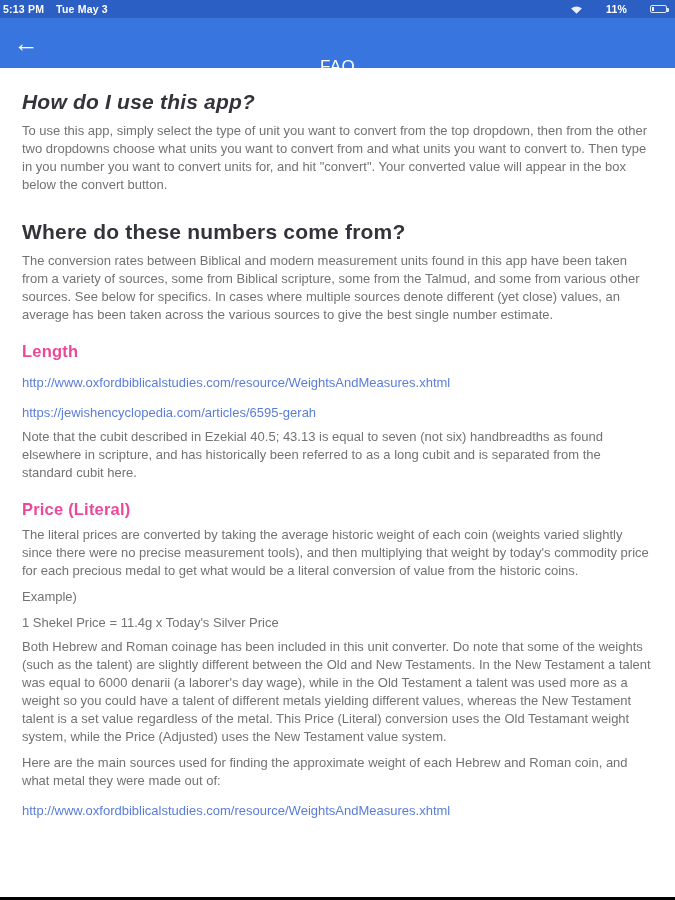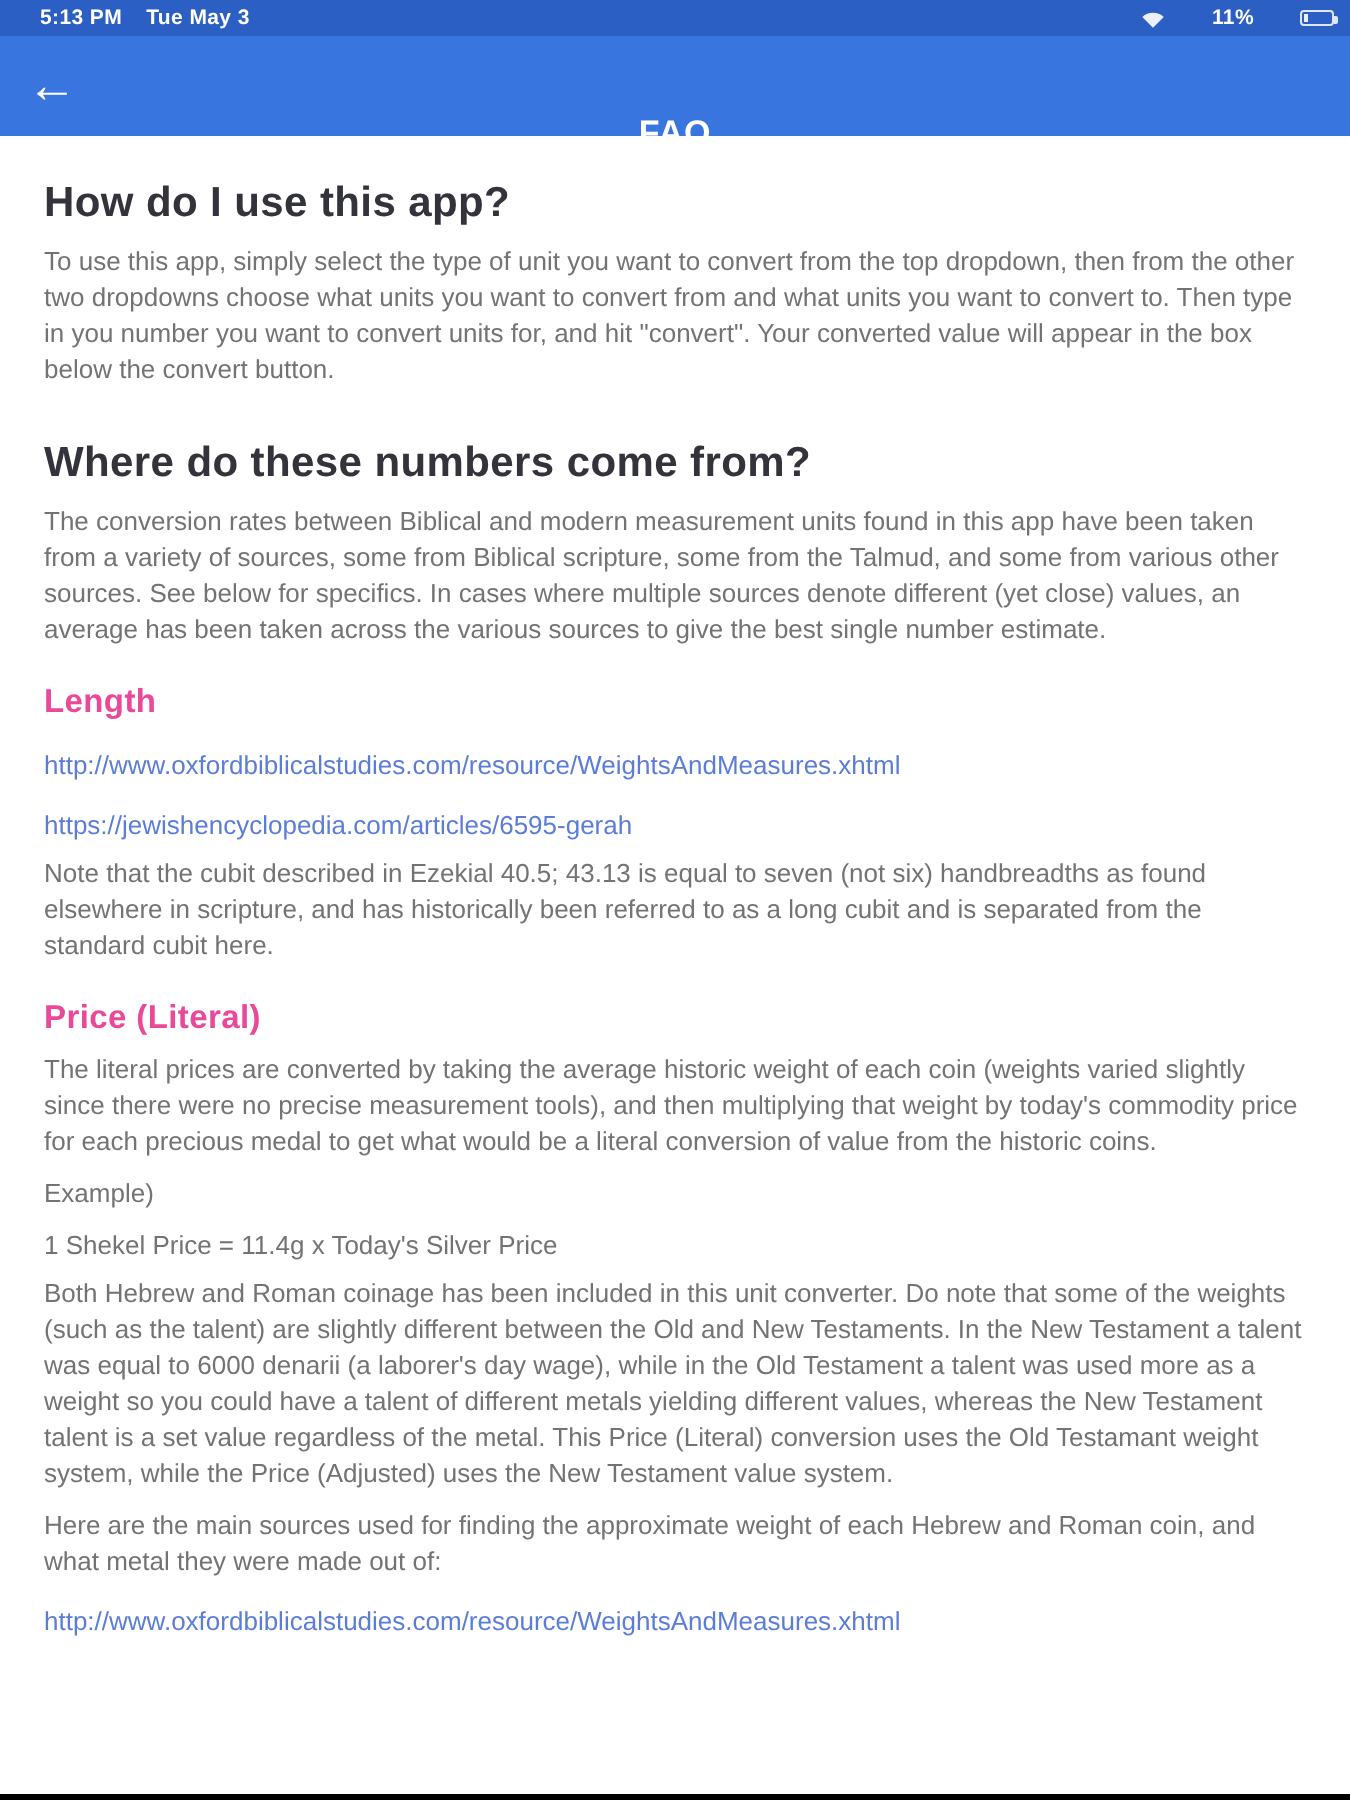--- a/index.html
+++ b/index.html
@@ -10,21 +10,21 @@
     position: relative;
   }
   
   .status-bar {
     height: 18px;
     background: #2B5FC4;
     color: #ffffff;
     display: flex;
     align-items: center;
     justify-content: space-between;
-    padding: 0 8px 0 20px;
+    padding: 0 8px 0 3px;
     font-size: 10.5px;
     font-weight: bold;
     letter-spacing: 0.2px;
   }
   .status-left { display: flex; gap: 12px; align-items: center; }
   .status-right { display: flex; gap: 23px; align-items: center; }
   .battery-shell {
     width: 17px; height: 8px;
     border: 1px solid rgba(255,255,255,0.85);
     border-radius: 2px;
@@ -52,39 +52,39 @@
     display: flex; align-items: center; justify-content: center;
     background: transparent; border: none; cursor: pointer;
     color: #ffffff; font-size: 25px; font-weight: bold;
     line-height: 1;
   }
   .app-title {
     position: absolute;
     left: 0; right: 0;
     text-align: center;
     font-size: 17px;
-    font-weight: bold;
+    font-weight: normal;
     letter-spacing: 0.4px;
     pointer-events: none;
     margin-top: 48px;
   }
   
   .content {
     padding: 0 22px;
     color: #9B9B9C;
   }
   .content h1 {
     font-size: 21px;
     line-height: 28px;
     margin-top: 24px;
     color: #33333B;
     font-weight: bold;
     letter-spacing: 0.2px;
   }
-  .content h1.first { margin-top: 20px; }
+  .content h1.first { margin-top: 20px; font-style: italic; }
   .content h2 {
     font-size: 16.5px;
     line-height: 22px;
     margin-top: 16px;
     color: #ec4899;
     font-weight: bold;
     letter-spacing: 0.2px;
   }
   .content p {
     font-size: 13px;

